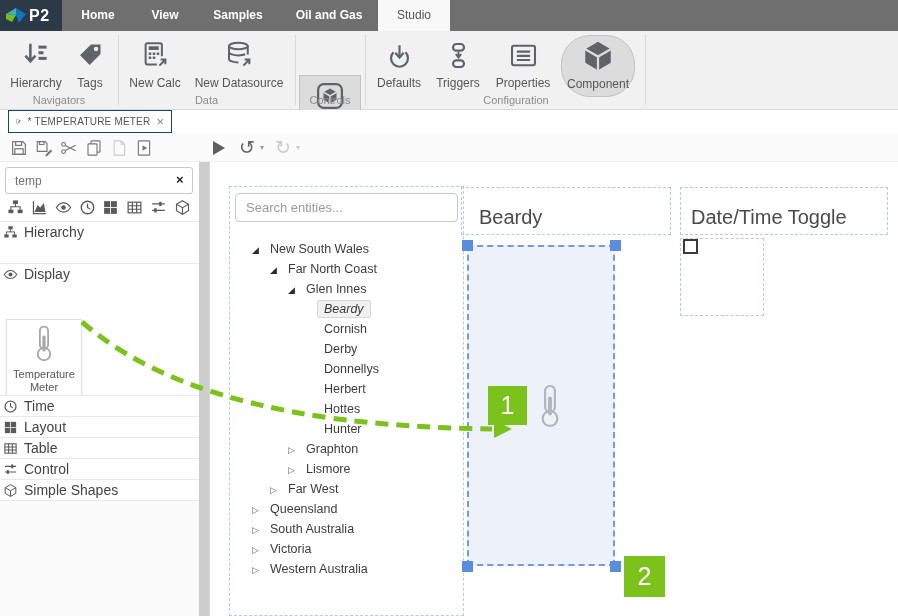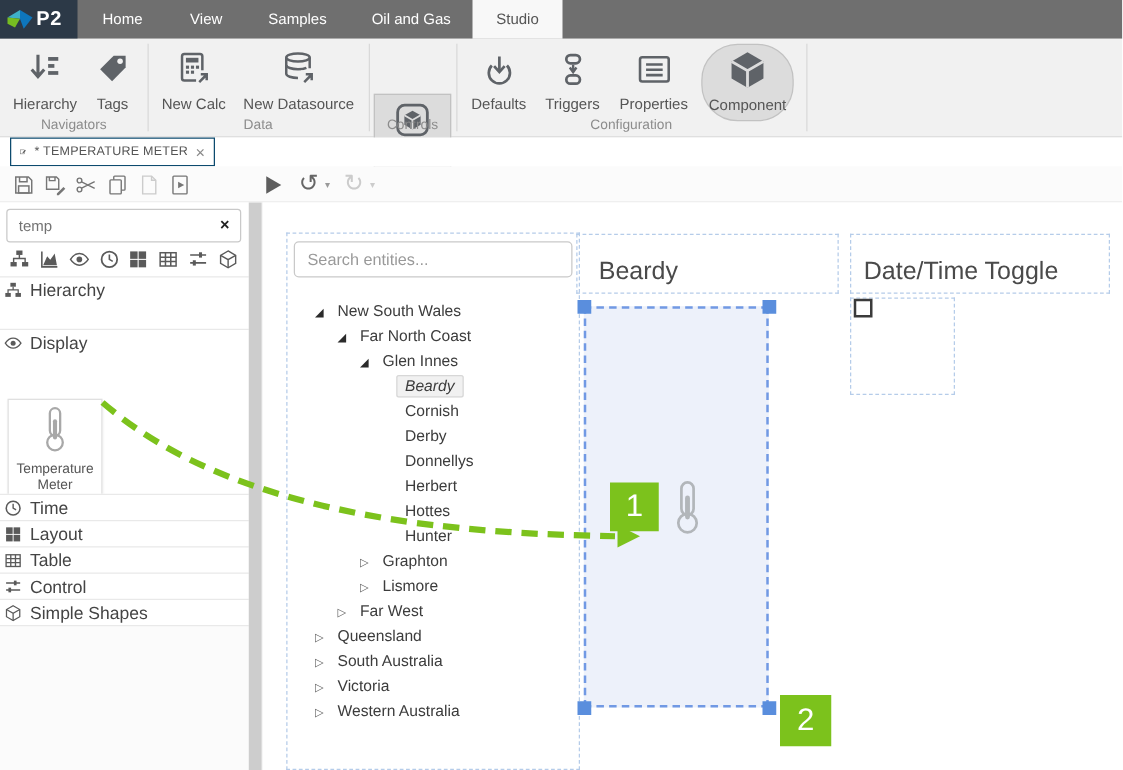--- a/index.html
+++ b/index.html
@@ -5,21 +5,21 @@
   * { margin:0; padding:0; box-sizing:border-box; }
   html,body { background:#fff; }
   body { font-family:"Liberation Sans","DejaVu Sans",sans-serif; }
   #app { position:relative; width:898px; height:616px; background:#fff; overflow:hidden; }
   .abs { position:absolute; }
 
   
   .menubar { left:0; top:0; width:898px; height:31px; background:#6f6f6f; }
   .logo-area { left:0; top:0; width:62px; height:31px; background:#2c3947; display:flex; align-items:center; padding-left:4px; }
   .logo-area b { color:#fff; font-size:16px; letter-spacing:.5px; margin-left:1px; }
-  .menu-item { top:0; height:31px; line-height:31px; color:#fff; font-size:12px; font-weight:normal; text-align:center; cursor:default; }
+  .menu-item { top:0; height:31px; line-height:31px; color:#fff; font-size:12px; font-weight:bold; text-align:center; cursor:default; }
   .menu-item.active { background:#f8f8f8; color:#555; font-weight:normal; }
 
   
   .ribbon { left:0; top:31px; width:898px; height:79px; background:#f1f1f1; border-bottom:1px solid #d9d9d9; }
   .rbtn { position:absolute; top:4px; height:62px; text-align:center; color:#555; font-size:12px; cursor:default; }
   .rbtn .ric { height:40px; display:flex; align-items:center; justify-content:center; color:#5f6368; }
   .rbtn .rlb { margin-top:1px; white-space:nowrap; }
   .rbtn.active { background:#dcdcdc; border:1px solid #c2c2c2; }
   .rgrp { position:absolute; bottom:2px; height:14px; line-height:14px; text-align:center; color:#8c8c8c; font-size:11px; }
   .rsep { position:absolute; top:4px; bottom:4px; width:1px; background:#d9d9d9; }
@@ -299,21 +299,21 @@
       <div class="ric">
           <svg width="34" height="34">
             <use href="#i-cubefill"></use>
           </svg>
         </div>
       <div class="rlb">Component</div>
     </div>
     <div class="rgrp" style="left:0;width:118px;">Navigators</div>
     <div class="rgrp" style="left:118px;width:177px;">Data</div>
     <div class="rgrp" style="left:295px;width:70px;">Controls</div>
-    <div class="rgrp" style="left:365px;width:280px;margin-top:32px;">Configuration</div>
+    <div class="rgrp" style="left:376px;width:280px;margin-top:32px;">Configuration</div>
     <div class="rsep" style="left:118px;"></div>
     <div class="rsep" style="left:295px;"></div>
     <div class="rsep" style="left:365px;"></div>
     <div class="rsep" style="left:645px;"></div>
   </div>
 
   <div class="abs tabrow">
     <div class="doctab">
       <svg width="13" height="13">
           <use href="#i-editpage"></use>

